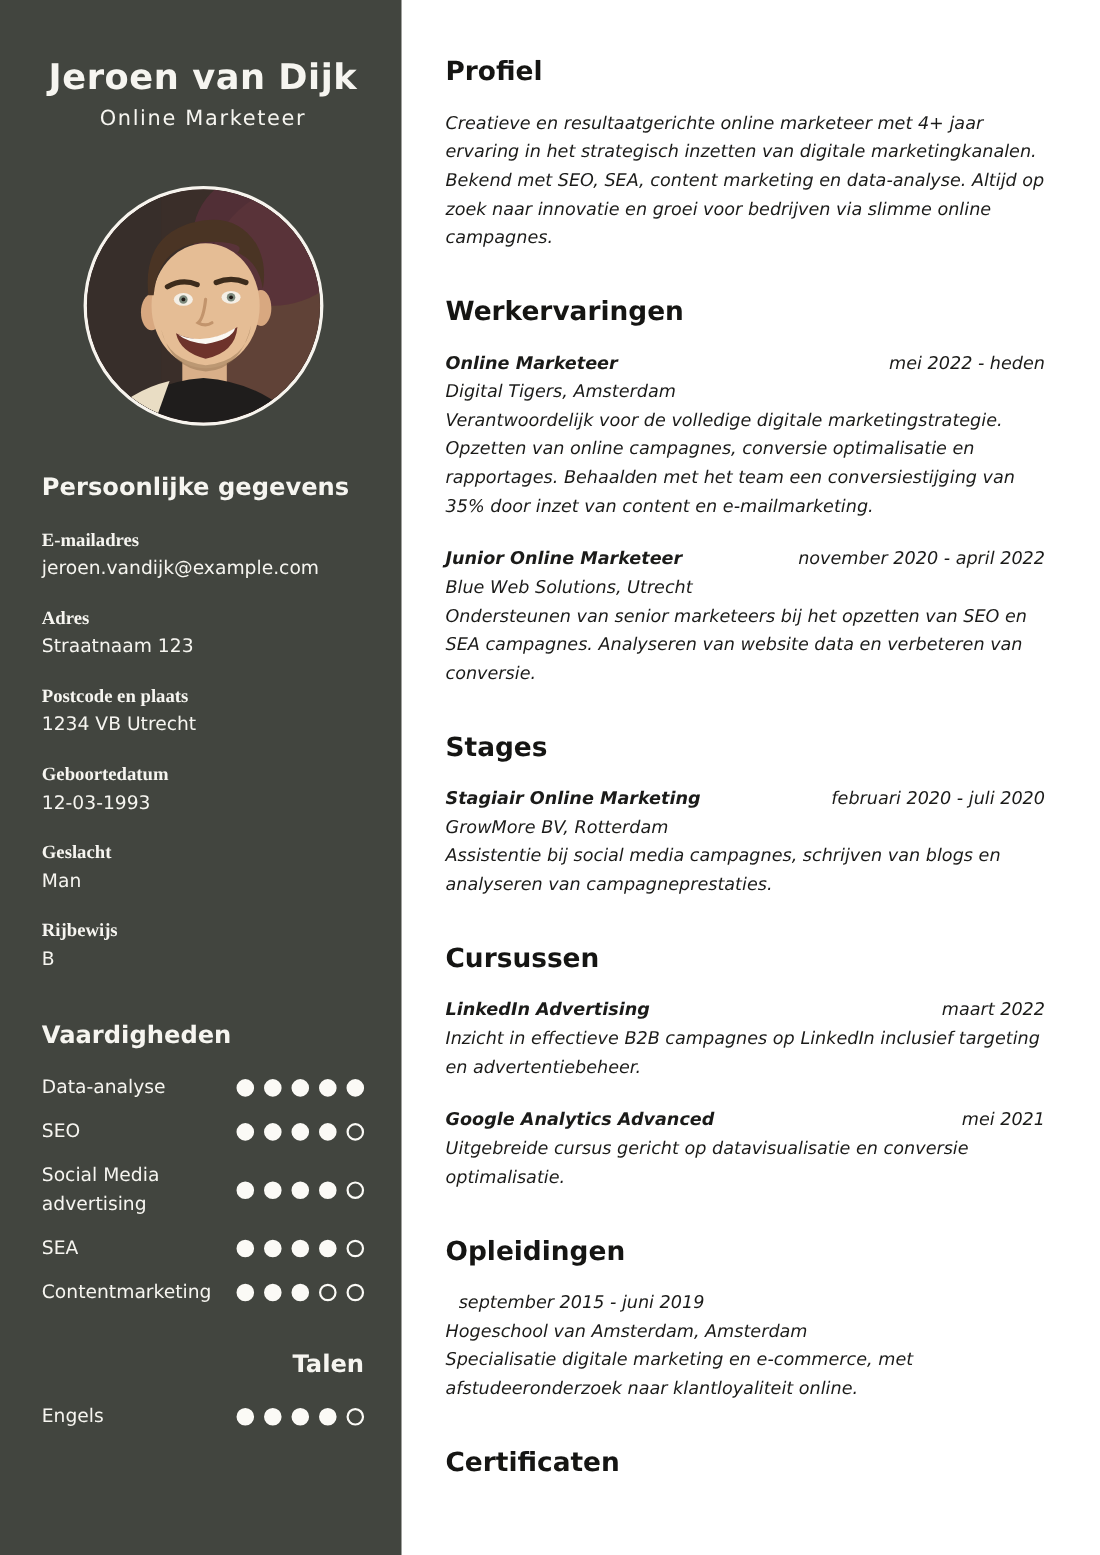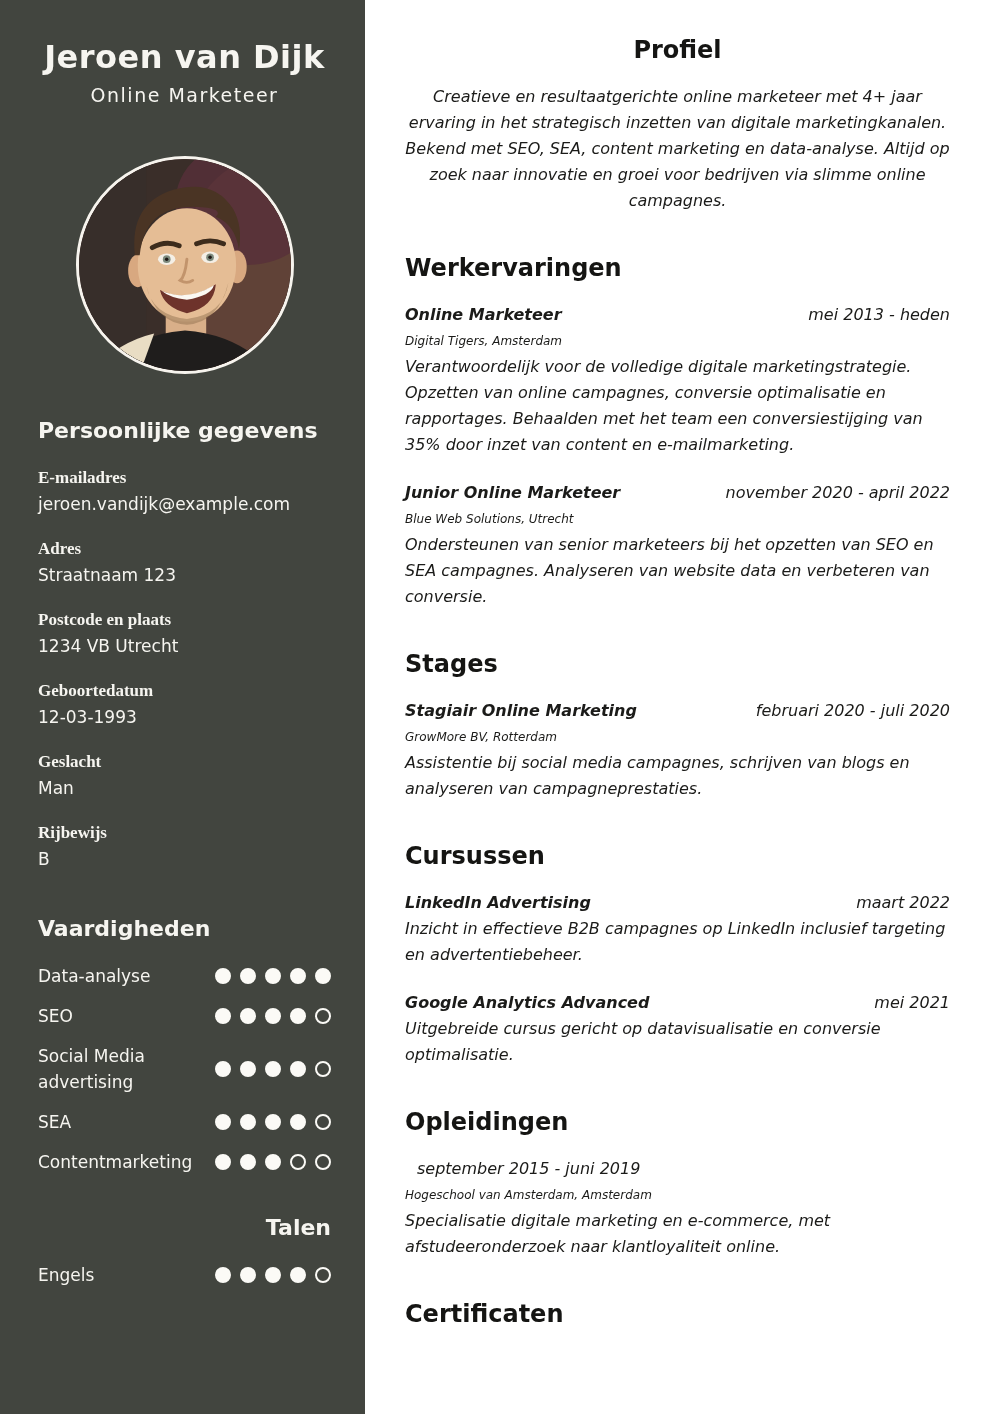--- a/index.html
+++ b/index.html
@@ -8,21 +8,21 @@
     width:1000px; height:1414px;
     font-family:"DejaVu Sans","Liberation Sans",sans-serif;
     color:#1b1b19;
   }
   .page { display:flex; width:1000px; height:1414px; background:#ffffff; overflow:hidden; }
 
   
   .sidebar {
     width:365px; height:1414px; flex:0 0 365px;
     background:#42453f; color:#f6f5f0;
-    padding:38px 34px 0 38px;
+    padding:51px 34px 0 38px;
   }
   .name { font-size:32px; font-weight:700; text-align:center; letter-spacing:.5px; }
   .role { font-size:19px; text-align:center; margin-top:8px; letter-spacing:1.5px; }
   .photo-wrap {
     width:218px; height:218px; margin:50px auto 0;
     border-radius:50%; border:3px solid #f7f4ee; overflow:hidden;
     background:#3c2b28;
   }
   .photo-wrap svg { display:block; width:100%; height:100%; }
 
@@ -37,28 +37,28 @@
   .dot { width:16px; height:16px; border-radius:50%; border:2px solid #fbfaf6; }
   .dot.filled { background:#fbfaf6; }
   .skills-block { margin-top:6px; }
   .talen-title { margin-top:40px;text-align:right; }
 
   
   .main { flex:1; padding:36px 50px 0 40px; }
   .sec-title { font-size:24px; font-weight:700; color:#151513; }
   .sec-title + * { margin-top:20px;font-style:italic; }
   .section { margin-top:40px; }
-  .section:first-child { margin-top:0;text-align:center; }
+  .section:first-child { margin-top:15px; }
   .body-text { font-size:16px; line-height:26px; }
   .entry { margin-bottom:22px; }
   .entry:last-child { margin-bottom:0; }
   .entry-head { display:flex; justify-content:space-between; align-items:baseline; }
   .entry-role { font-size:16px; font-weight:700; line-height:26px; }
   .entry-period { font-size:16px; line-height:26px; white-space:nowrap; padding-left:12px; }
-  .entry-org { font-size:12px; line-height:26px; }
+  .entry-org { font-size:16px; line-height:26px; }
   .entry-desc { font-size:16px; line-height:26px; }
 </style>
 </head>
 <body>
 
 <div class="page">
 
   <aside class="sidebar">
     <div class="name">Jeroen van Dijk</div>
     <div class="role">Online Marketeer</div>
@@ -210,21 +210,21 @@
       <h2 class="sec-title">Profiel</h2>
       <p class="body-text">Creatieve en resultaatgerichte online marketeer met 4+ jaar ervaring in het strategisch inzetten van digitale marketingkanalen. Bekend met SEO, SEA, content marketing en data-analyse. Altijd op zoek naar innovatie en groei voor bedrijven via slimme online campagnes.</p>
     </section>
 
     <section class="section">
       <h2 class="sec-title">Werkervaringen</h2>
       <div>
         <div class="entry">
           <div class="entry-head">
             <span class="entry-role">Online Marketeer</span>
-            <span class="entry-period">mei 2013 - heden</span>
+            <span class="entry-period">mei 2022 - heden</span>
           </div>
           <div class="entry-org">Digital Tigers, Amsterdam</div>
           <div class="entry-desc">Verantwoordelijk voor de volledige digitale marketingstrategie. Opzetten van online campagnes, conversie optimalisatie en rapportages. Behaalden met het team een conversiestijging van 35% door inzet van content en e-mailmarketing.</div>
         </div>
         <div class="entry">
           <div class="entry-head">
             <span class="entry-role">Junior Online Marketeer</span>
             <span class="entry-period">november 2020 - april 2022</span>
           </div>
           <div class="entry-org">Blue Web Solutions, Utrecht</div>

